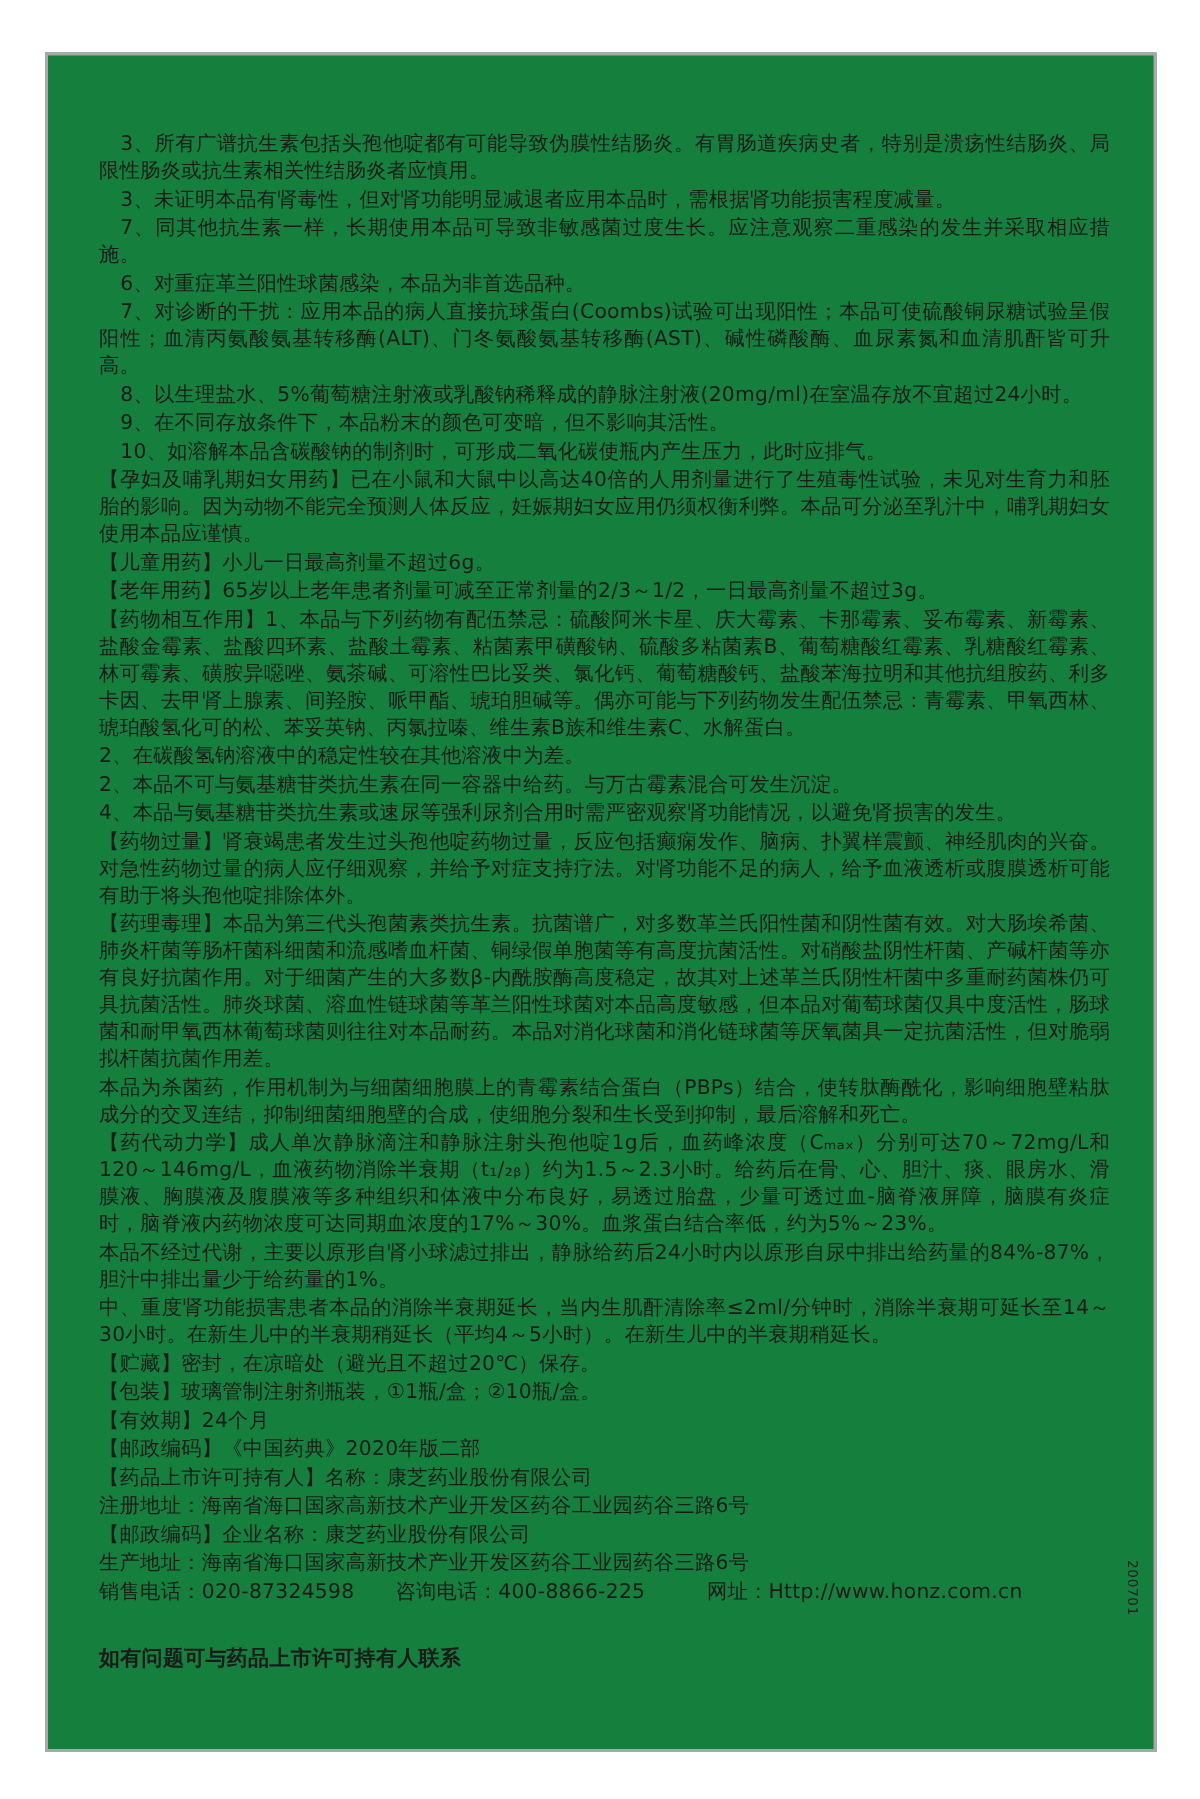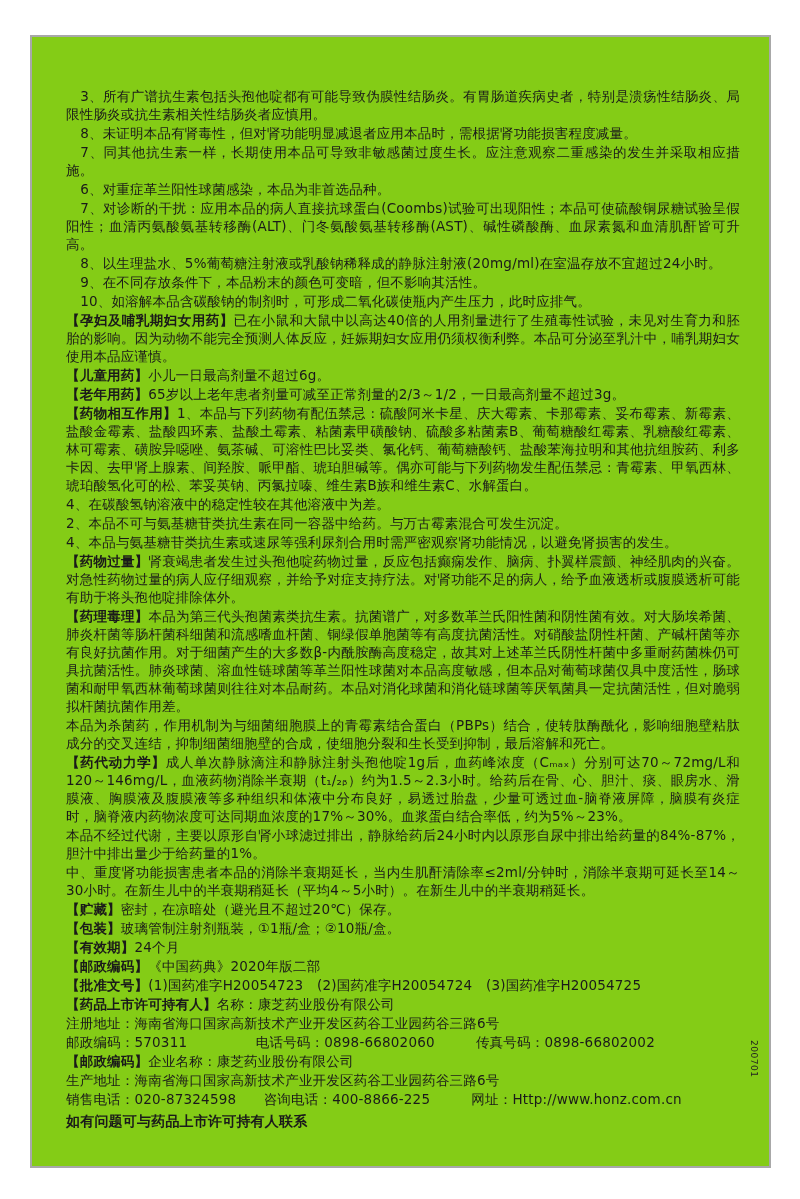--- a/index.html
+++ b/index.html
@@ -16,47 +16,47 @@
     color: #1a1a1a;
   }
   .page-frame {
     position: absolute;
     left: 30px;
     top: 35px;
     width: 741px;
     height: 1133px;
     border: 2px solid #a8a8a8;
     box-sizing: border-box;
-    background: #84cc16;
+    background: #15803d;
   }
   .insert-content {
     position: absolute;
     left: 34px;
     top: 50px;
     width: 674px;
     font-size: 13.5px;
     line-height: 18px;
     letter-spacing: 0.2px;
     text-align: justify;
   }
   .para {
     margin: 0 0 1px 0;
   }
   .para.indent {
     text-indent: 1.05em;
   }
   .para b {
-    font-weight: bold;
+    font-weight: normal;
   }
   .para.bold {
     font-weight: bold;
     font-size: 14px;
   }
   .para.gap {
-    margin-top: 4px;
+    margin-top: 27px;
   }
   .side-code {
     position: absolute;
     left: 737px;
     top: 1052px;
     width: 34px;
     text-align: center;
     font-size: 9px;
     letter-spacing: 0.5px;
     color: #222222;
@@ -64,47 +64,45 @@
     transform-origin: center center;
     white-space: nowrap;
   }
 </style>
 </head>
 <body>
 
 <div class="page-frame">
   <div class="insert-content">
       <p class="para indent">3、所有广谱抗生素包括头孢他啶都有可能导致伪膜性结肠炎。有胃肠道疾病史者，特别是溃疡性结肠炎、局限性肠炎或抗生素相关性结肠炎者应慎用。</p>
-      <p class="para indent">8、未证明本品有肾毒性，但对肾功能明显减退者应用本品时，需根据肾功能损害程度减量。</p>
+      <p class="para indent">3、未证明本品有肾毒性，但对肾功能明显减退者应用本品时，需根据肾功能损害程度减量。</p>
       <p class="para indent">7、同其他抗生素一样，长期使用本品可导致非敏感菌过度生长。应注意观察二重感染的发生并采取相应措施。</p>
       <p class="para indent">6、对重症革兰阳性球菌感染，本品为非首选品种。</p>
       <p class="para indent">7、对诊断的干扰：应用本品的病人直接抗球蛋白(Coombs)试验可出现阳性；本品可使硫酸铜尿糖试验呈假阳性；血清丙氨酸氨基转移酶(ALT)、门冬氨酸氨基转移酶(AST)、碱性磷酸酶、血尿素氮和血清肌酐皆可升高。</p>
       <p class="para indent">8、以生理盐水、5%葡萄糖注射液或乳酸钠稀释成的静脉注射液(20mg/ml)在室温存放不宜超过24小时。</p>
       <p class="para indent">9、在不同存放条件下，本品粉末的颜色可变暗，但不影响其活性。</p>
       <p class="para indent">10、如溶解本品含碳酸钠的制剂时，可形成二氧化碳使瓶内产生压力，此时应排气。</p>
       <p class="para"><b>【孕妇及哺乳期妇女用药】</b>已在小鼠和大鼠中以高达40倍的人用剂量进行了生殖毒性试验，未见对生育力和胚胎的影响。因为动物不能完全预测人体反应，妊娠期妇女应用仍须权衡利弊。本品可分泌至乳汁中，哺乳期妇女使用本品应谨慎。</p>
       <p class="para"><b>【儿童用药】</b>小儿一日最高剂量不超过6g。</p>
       <p class="para"><b>【老年用药】</b>65岁以上老年患者剂量可减至正常剂量的2/3～1/2，一日最高剂量不超过3g。</p>
       <p class="para"><b>【药物相互作用】</b>1、本品与下列药物有配伍禁忌：硫酸阿米卡星、庆大霉素、卡那霉素、妥布霉素、新霉素、盐酸金霉素、盐酸四环素、盐酸土霉素、粘菌素甲磺酸钠、硫酸多粘菌素B、葡萄糖酸红霉素、乳糖酸红霉素、林可霉素、磺胺异噁唑、氨茶碱、可溶性巴比妥类、氯化钙、葡萄糖酸钙、盐酸苯海拉明和其他抗组胺药、利多卡因、去甲肾上腺素、间羟胺、哌甲酯、琥珀胆碱等。偶亦可能与下列药物发生配伍禁忌：青霉素、甲氧西林、琥珀酸氢化可的松、苯妥英钠、丙氯拉嗪、维生素B族和维生素C、水解蛋白。</p>
-      <p class="para">4、在碳酸氢钠溶液中的稳定性较在其他溶液中为差。</p>
+      <p class="para">2、在碳酸氢钠溶液中的稳定性较在其他溶液中为差。</p>
       <p class="para">2、本品不可与氨基糖苷类抗生素在同一容器中给药。与万古霉素混合可发生沉淀。</p>
       <p class="para">4、本品与氨基糖苷类抗生素或速尿等强利尿剂合用时需严密观察肾功能情况，以避免肾损害的发生。</p>
       <p class="para"><b>【药物过量】</b>肾衰竭患者发生过头孢他啶药物过量，反应包括癫痫发作、脑病、扑翼样震颤、神经肌肉的兴奋。对急性药物过量的病人应仔细观察，并给予对症支持疗法。对肾功能不足的病人，给予血液透析或腹膜透析可能有助于将头孢他啶排除体外。</p>
       <p class="para"><b>【药理毒理】</b>本品为第三代头孢菌素类抗生素。抗菌谱广，对多数革兰氏阳性菌和阴性菌有效。对大肠埃希菌、肺炎杆菌等肠杆菌科细菌和流感嗜血杆菌、铜绿假单胞菌等有高度抗菌活性。对硝酸盐阴性杆菌、产碱杆菌等亦有良好抗菌作用。对于细菌产生的大多数β-内酰胺酶高度稳定，故其对上述革兰氏阴性杆菌中多重耐药菌株仍可具抗菌活性。肺炎球菌、溶血性链球菌等革兰阳性球菌对本品高度敏感，但本品对葡萄球菌仅具中度活性，肠球菌和耐甲氧西林葡萄球菌则往往对本品耐药。本品对消化球菌和消化链球菌等厌氧菌具一定抗菌活性，但对脆弱拟杆菌抗菌作用差。</p>
       <p class="para">本品为杀菌药，作用机制为与细菌细胞膜上的青霉素结合蛋白（PBPs）结合，使转肽酶酰化，影响细胞壁粘肽成分的交叉连结，抑制细菌细胞壁的合成，使细胞分裂和生长受到抑制，最后溶解和死亡。</p>
       <p class="para"><b>【药代动力学】</b>成人单次静脉滴注和静脉注射头孢他啶1g后，血药峰浓度（Cₘₐₓ）分别可达70～72mg/L和120～146mg/L，血液药物消除半衰期（t₁/₂ᵦ）约为1.5～2.3小时。给药后在骨、心、胆汁、痰、眼房水、滑膜液、胸膜液及腹膜液等多种组织和体液中分布良好，易透过胎盘，少量可透过血-脑脊液屏障，脑膜有炎症时，脑脊液内药物浓度可达同期血浓度的17%～30%。血浆蛋白结合率低，约为5%～23%。</p>
       <p class="para">本品不经过代谢，主要以原形自肾小球滤过排出，静脉给药后24小时内以原形自尿中排出给药量的84%-87%，胆汁中排出量少于给药量的1%。</p>
       <p class="para">中、重度肾功能损害患者本品的消除半衰期延长，当内生肌酐清除率≤2ml/分钟时，消除半衰期可延长至14～30小时。在新生儿中的半衰期稍延长（平均4～5小时）。在新生儿中的半衰期稍延长。</p>
       <p class="para"><b>【贮藏】</b>密封，在凉暗处（避光且不超过20℃）保存。</p>
       <p class="para"><b>【包装】</b>玻璃管制注射剂瓶装，①1瓶/盒；②10瓶/盒。</p>
       <p class="para"><b>【有效期】</b>24个月</p>
       <p class="para"><b>【邮政编码】</b>《中国药典》2020年版二部</p>
-      <p class="para"><b>【批准文号】</b>(1)国药准字H20054723　(2)国药准字H20054724　(3)国药准字H20054725</p>
       <p class="para"><b>【药品上市许可持有人】</b>名称：康芝药业股份有限公司</p>
       <p class="para">注册地址：海南省海口国家高新技术产业开发区药谷工业园药谷三路6号</p>
-      <p class="para">邮政编码：570311　　　　　电话号码：0898-66802060　　　传真号码：0898-66802002</p>
       <p class="para"><b>【邮政编码】</b>企业名称：康芝药业股份有限公司</p>
       <p class="para">生产地址：海南省海口国家高新技术产业开发区药谷工业园药谷三路6号</p>
       <p class="para">销售电话：020-87324598　　咨询电话：400-8866-225　　　网址：Http://www.honz.com.cn</p>
       <p class="para bold gap">如有问题可与药品上市许可持有人联系</p>
     </div>
 </div>
 <div class="side-code">200701</div>
 
 </body></html>

